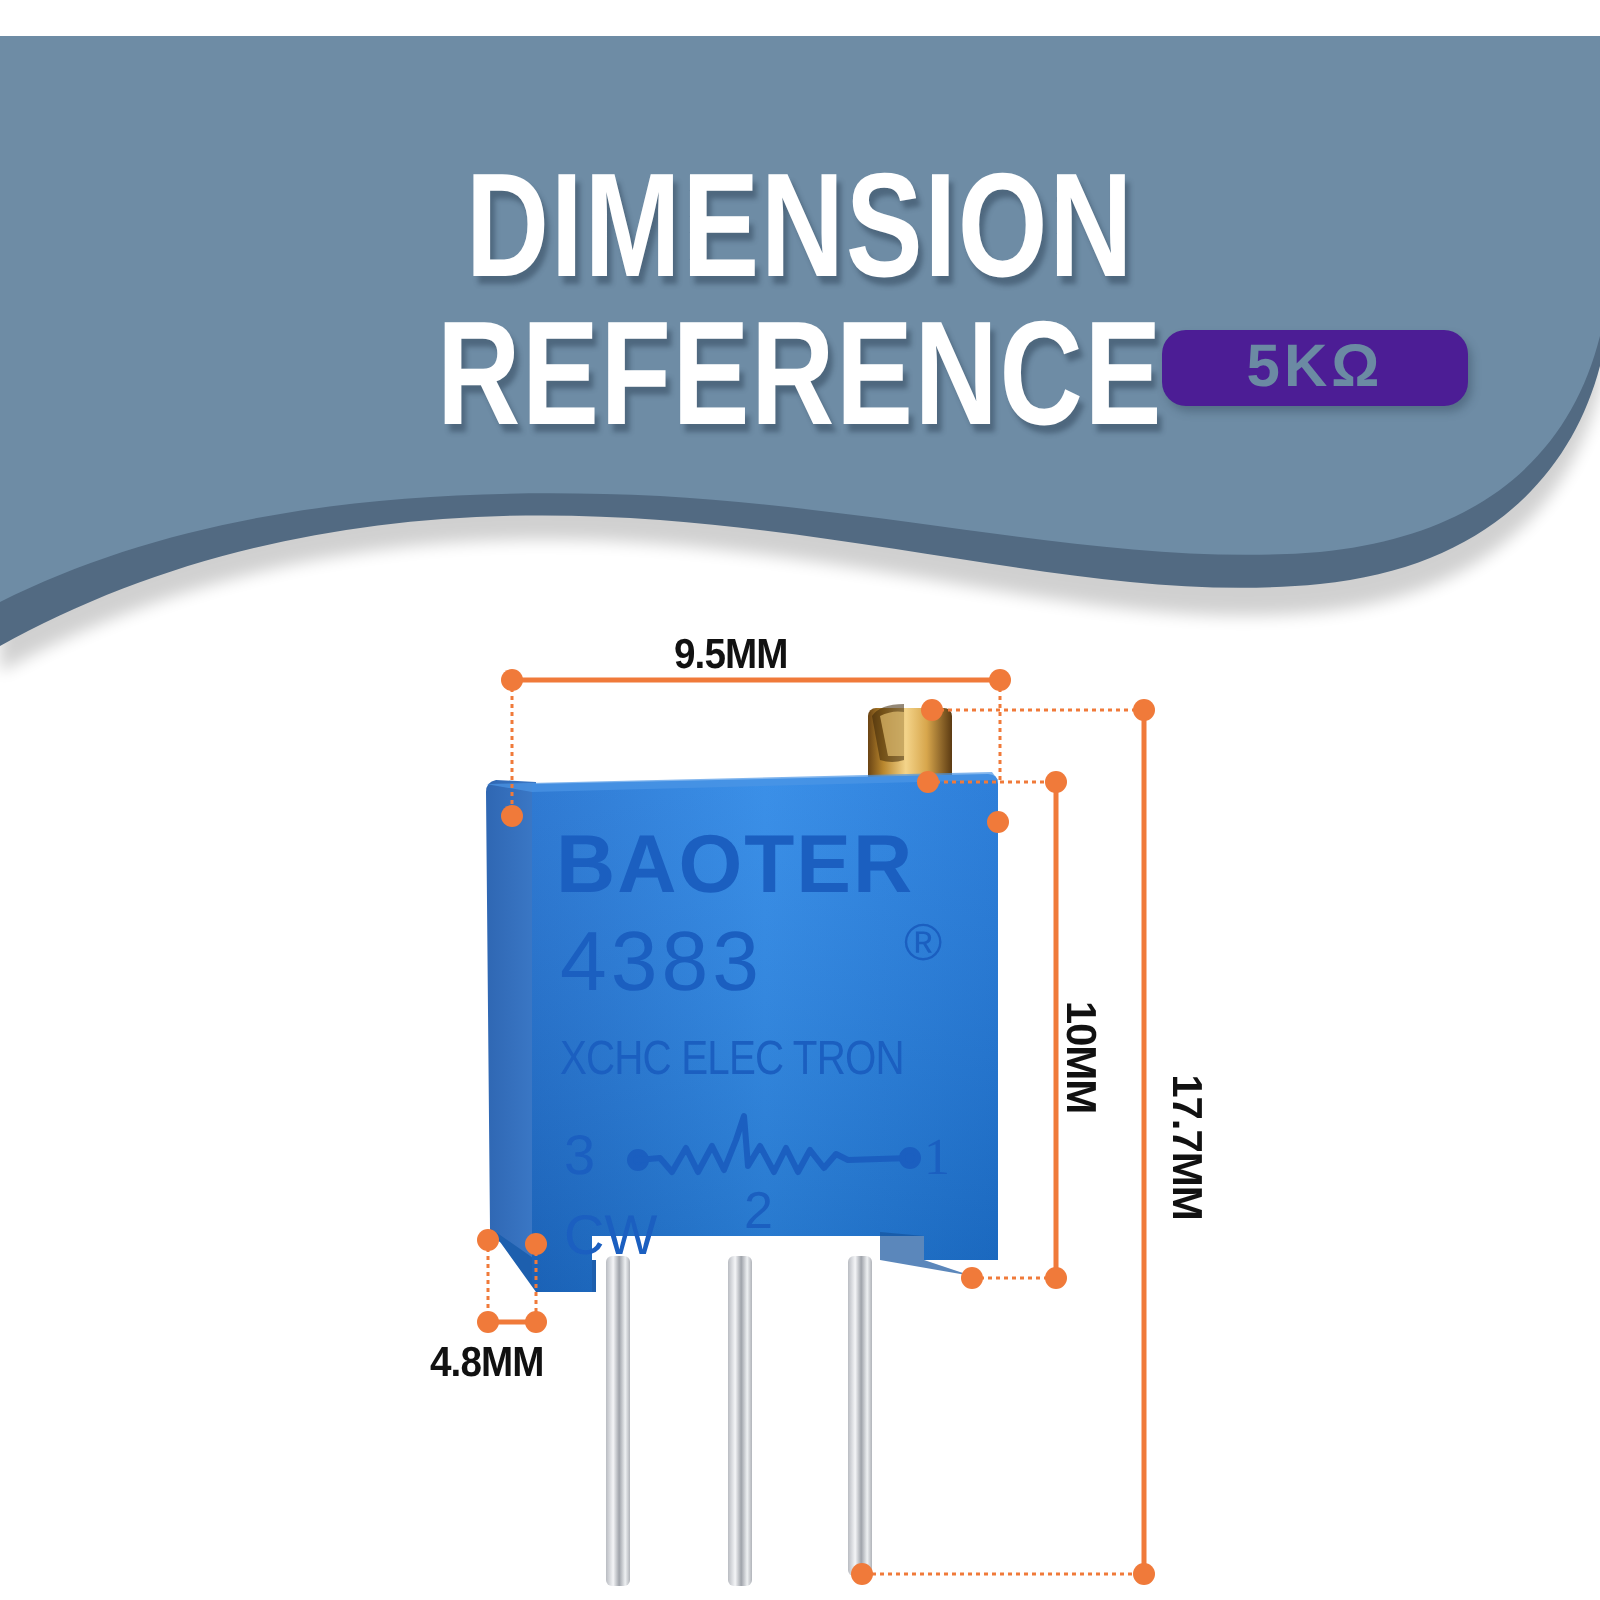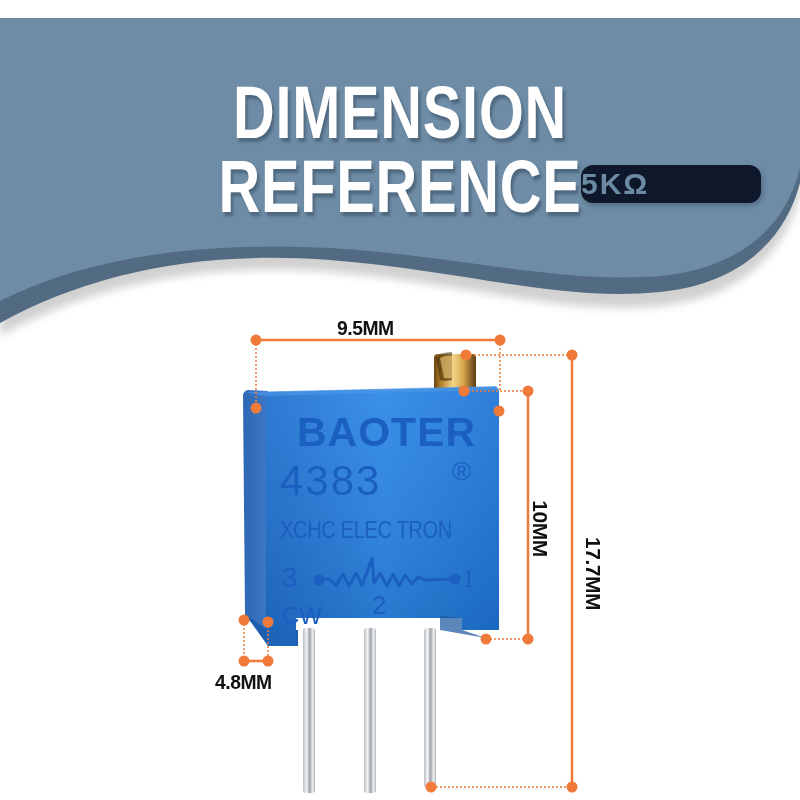--- a/index.html
+++ b/index.html
@@ -5,23 +5,23 @@
   html, body { margin: 0; padding: 0; }
   body { width: 800px; height: 800px; overflow: hidden; background: #ffffff; font-family: "Liberation Sans", sans-serif; position: relative; }
   .stage { position: absolute; left: 0; top: 18px; width: 800px; height: 800px; }
   .header-title {
     position: absolute; left: 0; top: 58px; width: 800px; text-align: center;
     font-family: "Liberation Sans", sans-serif; font-weight: 700; font-size: 74px;
     color: #ffffff; letter-spacing: 1px; transform: scaleX(0.78); transform-origin: 400px 0;
     text-shadow: 3px 4px 3px rgba(40,60,80,0.45); line-height: 1;
   }
   .value-badge {
-    position: absolute; left: 581px; top: 147px; width: 180px; height: 38px;
-    background: #0f172a; border-radius: 12px; box-shadow: 2px 3px 4px rgba(40,60,80,0.35);
-    display: flex; align-items: center; 
+    position: absolute; left: 581px; top: 147px; width: 153px; height: 38px;
+    background: #4c1d95; border-radius: 12px; box-shadow: 2px 3px 4px rgba(40,60,80,0.35);
+    display: flex; align-items: center; justify-content: center;
   }
   .value-badge span {
     font-family: "Liberation Sans", sans-serif; font-weight: 700; font-size: 30px; color: #6b8aa3; letter-spacing: 2px;
   }
   .dim-label {
     position: absolute; font-family: "Liberation Sans", sans-serif; font-weight: 700; color: #111111;
     font-size: 21px; line-height: 1; letter-spacing: -0.5px;
   }
   .dim-label.vertical { transform: rotate(90deg); transform-origin: center center; white-space: nowrap; }
   .body-text { position: absolute; color: #1b5fc0; font-family: "Liberation Sans", sans-serif; white-space: nowrap; line-height: 1; }
@@ -106,28 +106,28 @@
 
     <path d="M243,374 L496,368 L499,372 L266,378 Z" fill="#4c95e6" opacity="0.7"></path>
 
     <g stroke="#1b5fc0" stroke-width="3" fill="none" stroke-linecap="round" stroke-linejoin="round">
       <circle cx="319" cy="562" r="4" fill="#1b5fc0"></circle>
       <path d="M319,562 L330,561 L336,568 L343,556 L349,568 L356,555 L362,567 L368,552 L372,540 L374,565 L380,555 L387,568 L393,556 L399,568 L405,557 L412,566 L418,559 L424,562 L455,561"></path>
       <circle cx="455" cy="561" r="4" fill="#1b5fc0"></circle>
     </g>
   </svg>
 
-  <div class="body-text" style="left:278px;top:394px;font-size:41px;font-weight:700;letter-spacing:1px;margin-left:19px;">BAOTER</div>
+  <div class="body-text" style="left:278px;top:394px;font-size:41px;font-weight:700;letter-spacing:1px;">BAOTER</div>
   <div class="body-text" style="left:280px;top:442px;font-size:42px;font-weight:400;letter-spacing:2px;">4383</div>
   <div class="body-text" style="left:452px;top:440px;font-size:26px;font-weight:400;">®</div>
   <div class="body-text" style="left:280px;top:500px;font-size:24px;font-weight:400;transform:scaleX(0.84);transform-origin:0 0;letter-spacing:-0.5px;">XCHC ELEC TRON</div>
   <div class="body-text" style="left:282px;top:546px;font-size:28px;">3</div>
   <div class="body-text" style="left:462px;top:548px;font-size:26px;font-family:'Liberation Serif',serif;">1</div>
   <div class="body-text" style="left:372px;top:574px;font-size:26px;">2</div>
-  <div class="body-text" style="left:282px;top:586px;font-size:24px;">CW</div>
+  <div class="body-text" style="left:282px;top:586px;font-size:28px;">CW</div>
 
   <svg width="800" height="800" style="position:absolute;left:0;top:0">
     <g stroke="#f07a3a" fill="#f07a3a">
 
       <g>
         <line x1="256" y1="322" x2="500" y2="322" stroke-width="2.5"></line>
         <line x1="256" y1="322" x2="256" y2="390" stroke-width="1.5" stroke-dasharray="2,2"></line>
         <line x1="500" y1="322" x2="500" y2="372" stroke-width="1.5" stroke-dasharray="2,2"></line>
         <circle cx="256" cy="322" r="5.5" stroke="none"></circle>
         <circle cx="500" cy="322" r="5.5" stroke="none"></circle>

